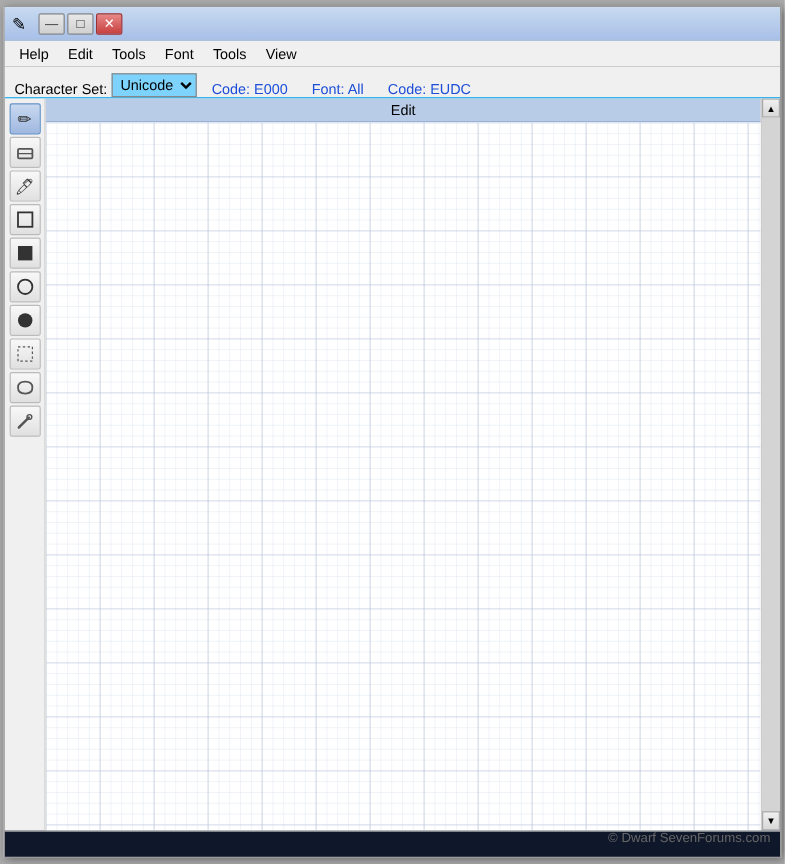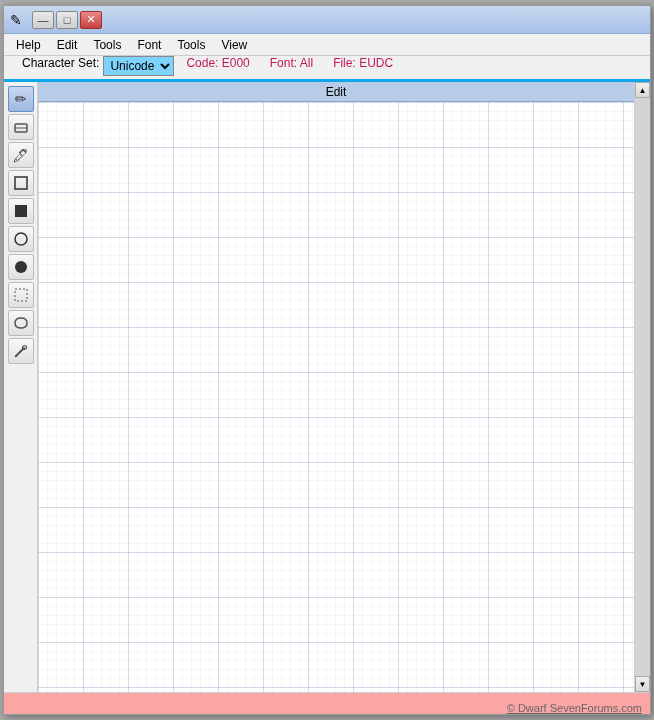--- a/index.html
+++ b/index.html
@@ -88,40 +88,40 @@
       height: 100%;
       display: flex;
       align-items: center;
     }
 
     
     .charset-bar {
       background: #f0f0f0;
       height: 26px;
       display: flex;
-      align-items: flex-start;
-      border-bottom: 3px solid #0ea5e9;
-      padding: 0 18px;
+      align-items: flex-end;
+      border-bottom: 1px solid #0ea5e9;
+      padding: 0 8px;
       gap: 4px;
       flex-shrink: 0;
       font-size: 12px;
     }
     .charset-label { color: #000; }
     .charset-select {
       height: 20px;
       font-size: 12px;
       border: 1px solid #888;
       background: #7dd3fc;
       padding: 0 2px;
     }
     .charset-info {
       display: flex;
       gap: 20px;
       margin-left: 8px;
-      color: #be185d;
+      color: #1d4ed8;
     }
 
     
     .main-area {
       display: flex;
       flex: 1;
       overflow: hidden;
     }
 
     
@@ -179,30 +179,29 @@
       position: relative;
     }
     .grid-svg {
       width: 100%;
       height: 100%;
     }
 
     
     .status-bar {
       height: 22px;
-      background: #fca5a5;
+      background: #0f172a;
       border-top: 1px solid #ccc;
       display: flex;
-      align-items: flex-end;
+      align-items: flex-start;
       padding: 0 8px;
       font-size: 11px;
       color: #666;
       flex-shrink: 0;
       justify-content: flex-end;
-      text-decoration: underline;
     }
 
     
     .right-scroll {
       width: 16px;
       background: #e0e0e0;
       border-left: 1px solid #ccc;
       display: flex;
       flex-direction: column;
     }
@@ -248,21 +247,21 @@
 
   <div class="charset-bar">
     <span class="charset-label">Character Set:</span>
     <select class="charset-select">
       <option>Unicode</option>
       <option>ANSI</option>
     </select>
     <div class="charset-info">
       <span>Code: E000</span>
       <span>Font: All</span>
-      <span>File: EUDC</span>
+      <span>Code: EUDC</span>
     </div>
   </div>
 
   <div class="main-area">
 
     <div class="left-toolbar">
       <div class="tool-btn active" title="Pencil">✏</div>
       <div class="tool-btn" title="Eraser" style="font-size:11px;">
         <svg width="16" height="16" viewBox="0 0 16 16">
             <rect x="2" y="5" width="12" height="8" rx="1" fill="none" stroke="#555" stroke-width="1.5"></rect>

